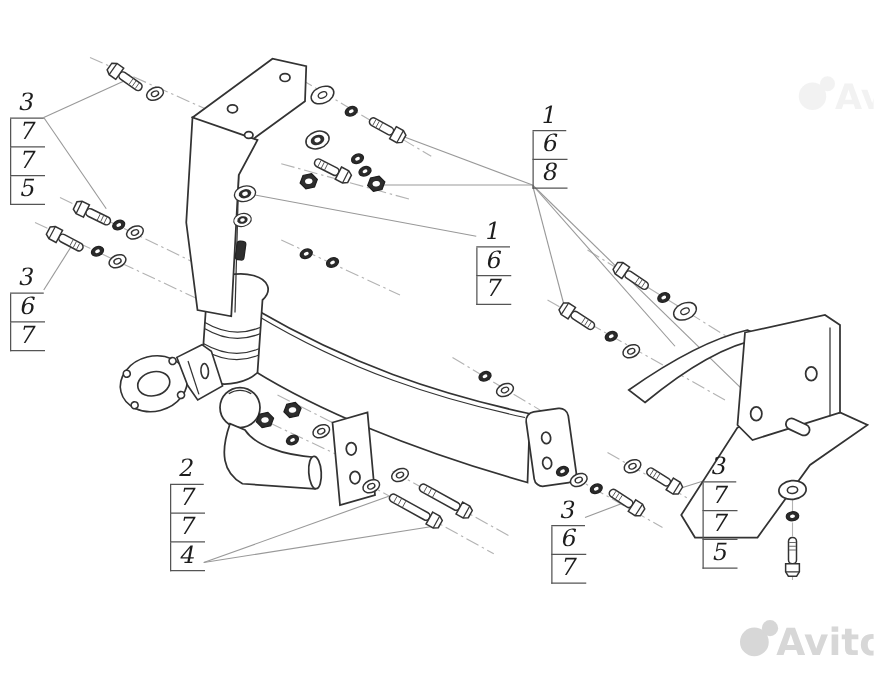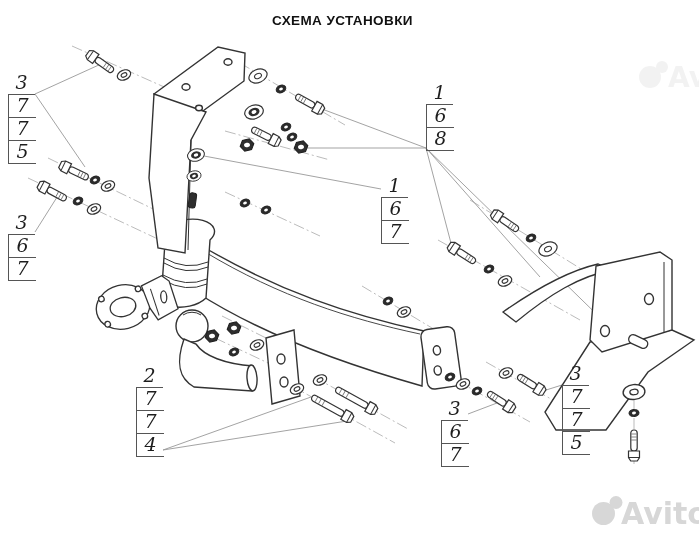--- a/index.html
+++ b/index.html
@@ -218,21 +218,20 @@
     <circle cx="616" cy="502.5" r="6.5" fill="#d7d7d7"></circle>
     <text x="621" y="524" font-size="30" font-weight="bold" fill="#d7d7d7" font-family="DejaVu Sans, sans-serif">Avito</text>
   </g>
   <g opacity="0.32">
     <circle cx="650" cy="77" r="11" fill="#d7d7d7"></circle>
     <circle cx="662" cy="67" r="6" fill="#d7d7d7"></circle>
     <text x="668" y="87" font-size="28" font-weight="bold" fill="#d7d7d7" font-family="DejaVu Sans, sans-serif">Avito</text>
   </g>
 </svg>
 
-<div class="title">СХЕМА УСТАНОВКИ</div>
 
 <div class="callout" style="left:8px;top:72px">
   <div class="cc">3</div>
   <div class="cc">7</div>
   <div class="cc">7</div>
   <div class="cc">5</div>
 </div>
 <div class="callout" style="left:8px;top:212px">
   <div class="cc">3</div>
   <div class="cc">6</div>

